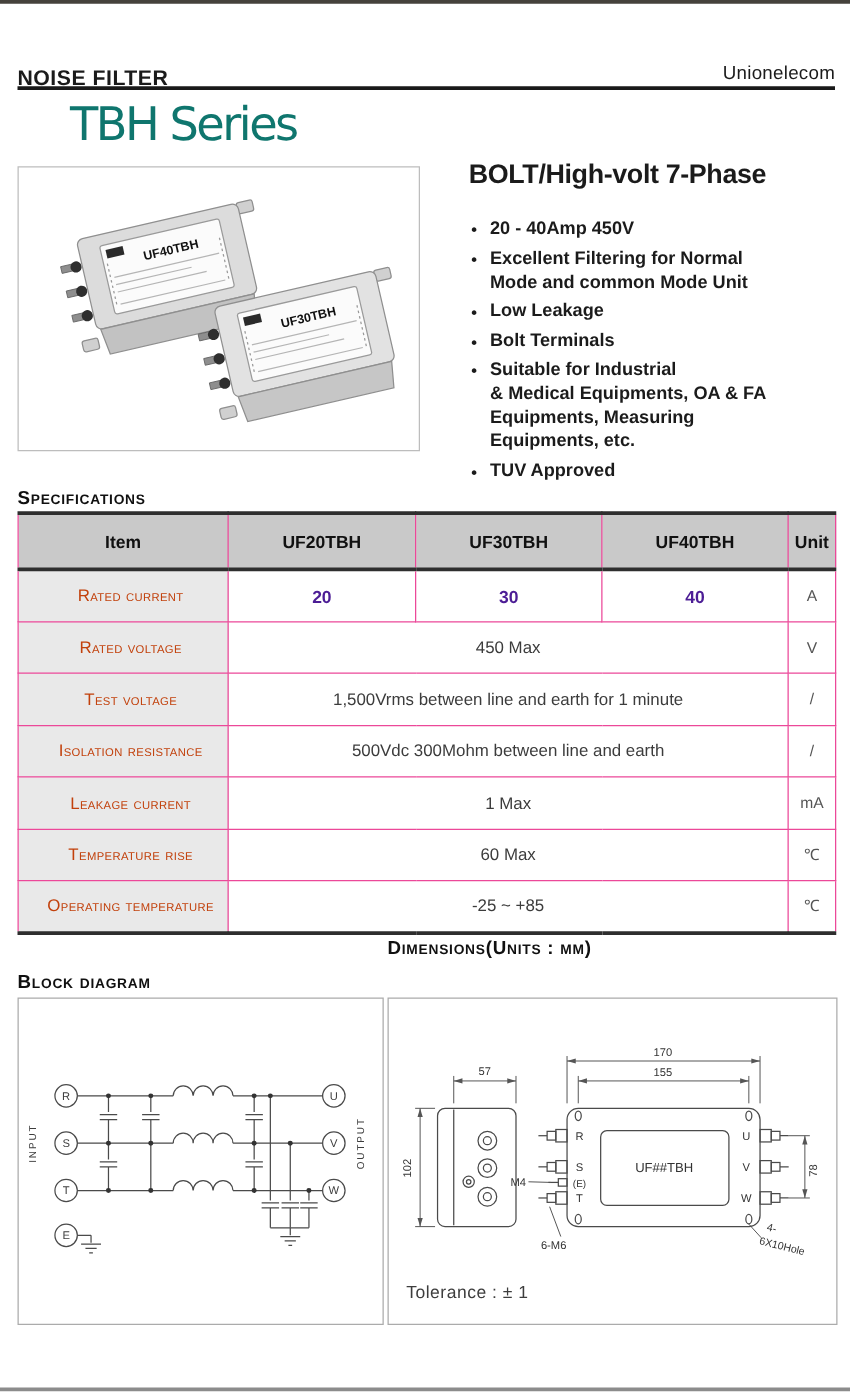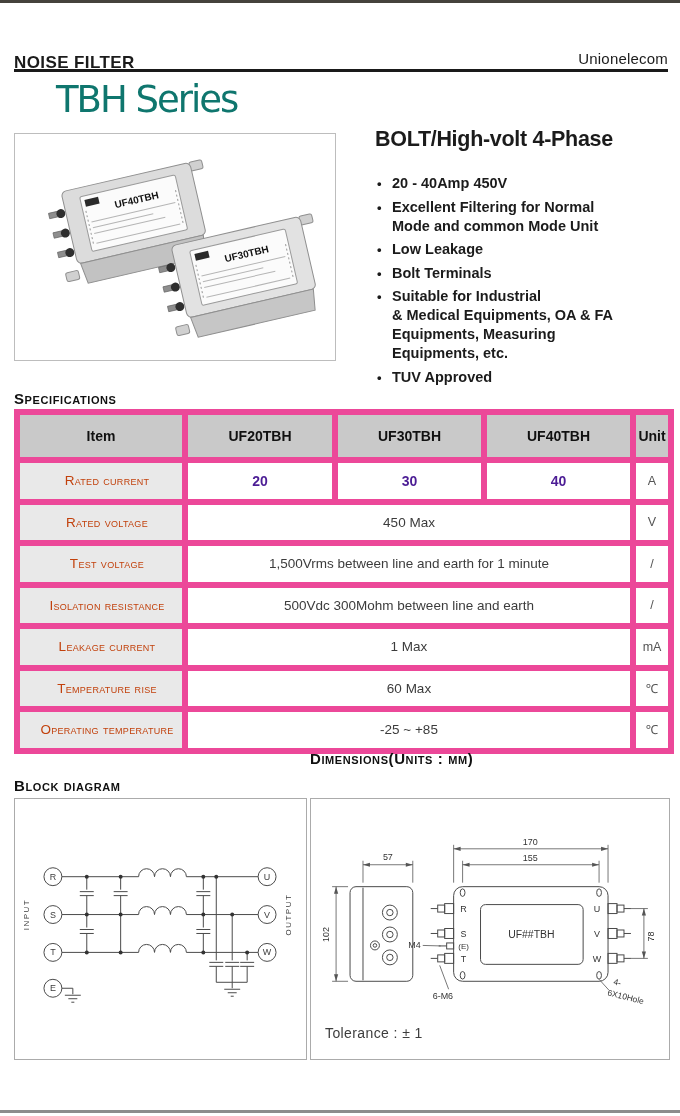--- a/index.html
+++ b/index.html
@@ -39,21 +39,21 @@
   .spec-heading { left:14px; top:390px; }
   .block-heading { left:14px; top:777px; }
   .dim-heading { left:310px; top:750px; }
 
   table.spec {
     position:absolute; left:14px; top:409px; width:654px;
     border-collapse:collapse; table-layout:fixed;
     border-top:3px solid #2e2e2e; border-bottom:3px solid #2e2e2e;
     border-left:1px solid #9a9a9a; border-right:1px solid #9a9a9a;
   }
-  table.spec th, table.spec td { border:6px solid #ec4899; padding:0; text-align:center; }
+  table.spec th, table.spec td { border:1px solid #ec4899; padding:0; text-align:center; }
   table.spec thead th {
     height:42px; background:#c9c9c9; font-size:14px; font-weight:bold; color:#111;
     border-bottom:3px solid #2e2e2e;
   }
   table.spec tbody tr { height:41.5px; }
   td.item {
     background:#e9e9e9; text-align:right; padding-left:12px !important;
     font-variant:small-caps; font-size:13.5px; color:#c2410c; letter-spacing:.3px;
   }
   td.val { font-size:13.5px; color:#3c3c3c; }
@@ -129,21 +129,21 @@
           <line x1="23" y1="48" x2="96" y2="48"></line>
             <line x1="23" y1="58" x2="109" y2="58"></line>
         </g>
         <line x1="20" y1="24" x2="20" y2="60" stroke="#999" stroke-dasharray="2,2.5"></line>
         <line x1="112" y1="24" x2="112" y2="60" stroke="#999" stroke-dasharray="2,2.5"></line>
       </g>
     </svg>
   </div>
 
   <div class="right-col">
-    <h2>BOLT/High-volt 4-Phase</h2>
+    <h2>BOLT/High-volt 7-Phase</h2>
     <ul class="features">
       <li>
           <div>20 - 40Amp 450V</div>
         </li>
       <li>
         <div>Excellent Filtering for Normal</div>
           <div>Mode and common Mode Unit</div>
       </li>
       <li>
           <div>Low Leakage</div>

